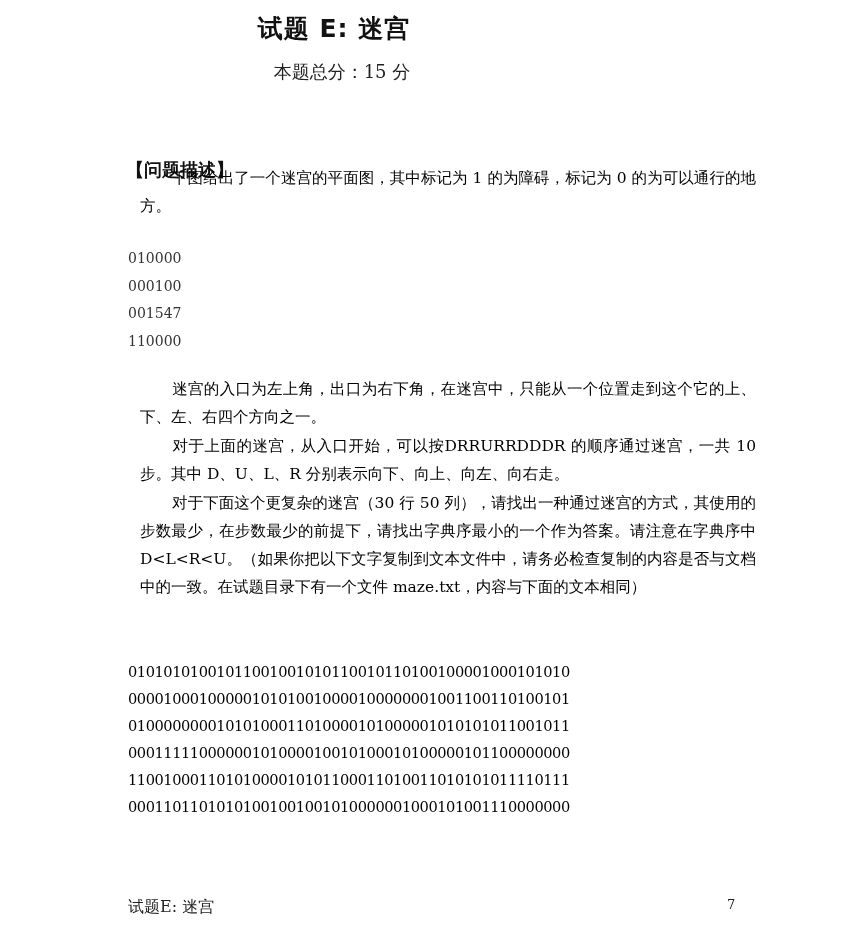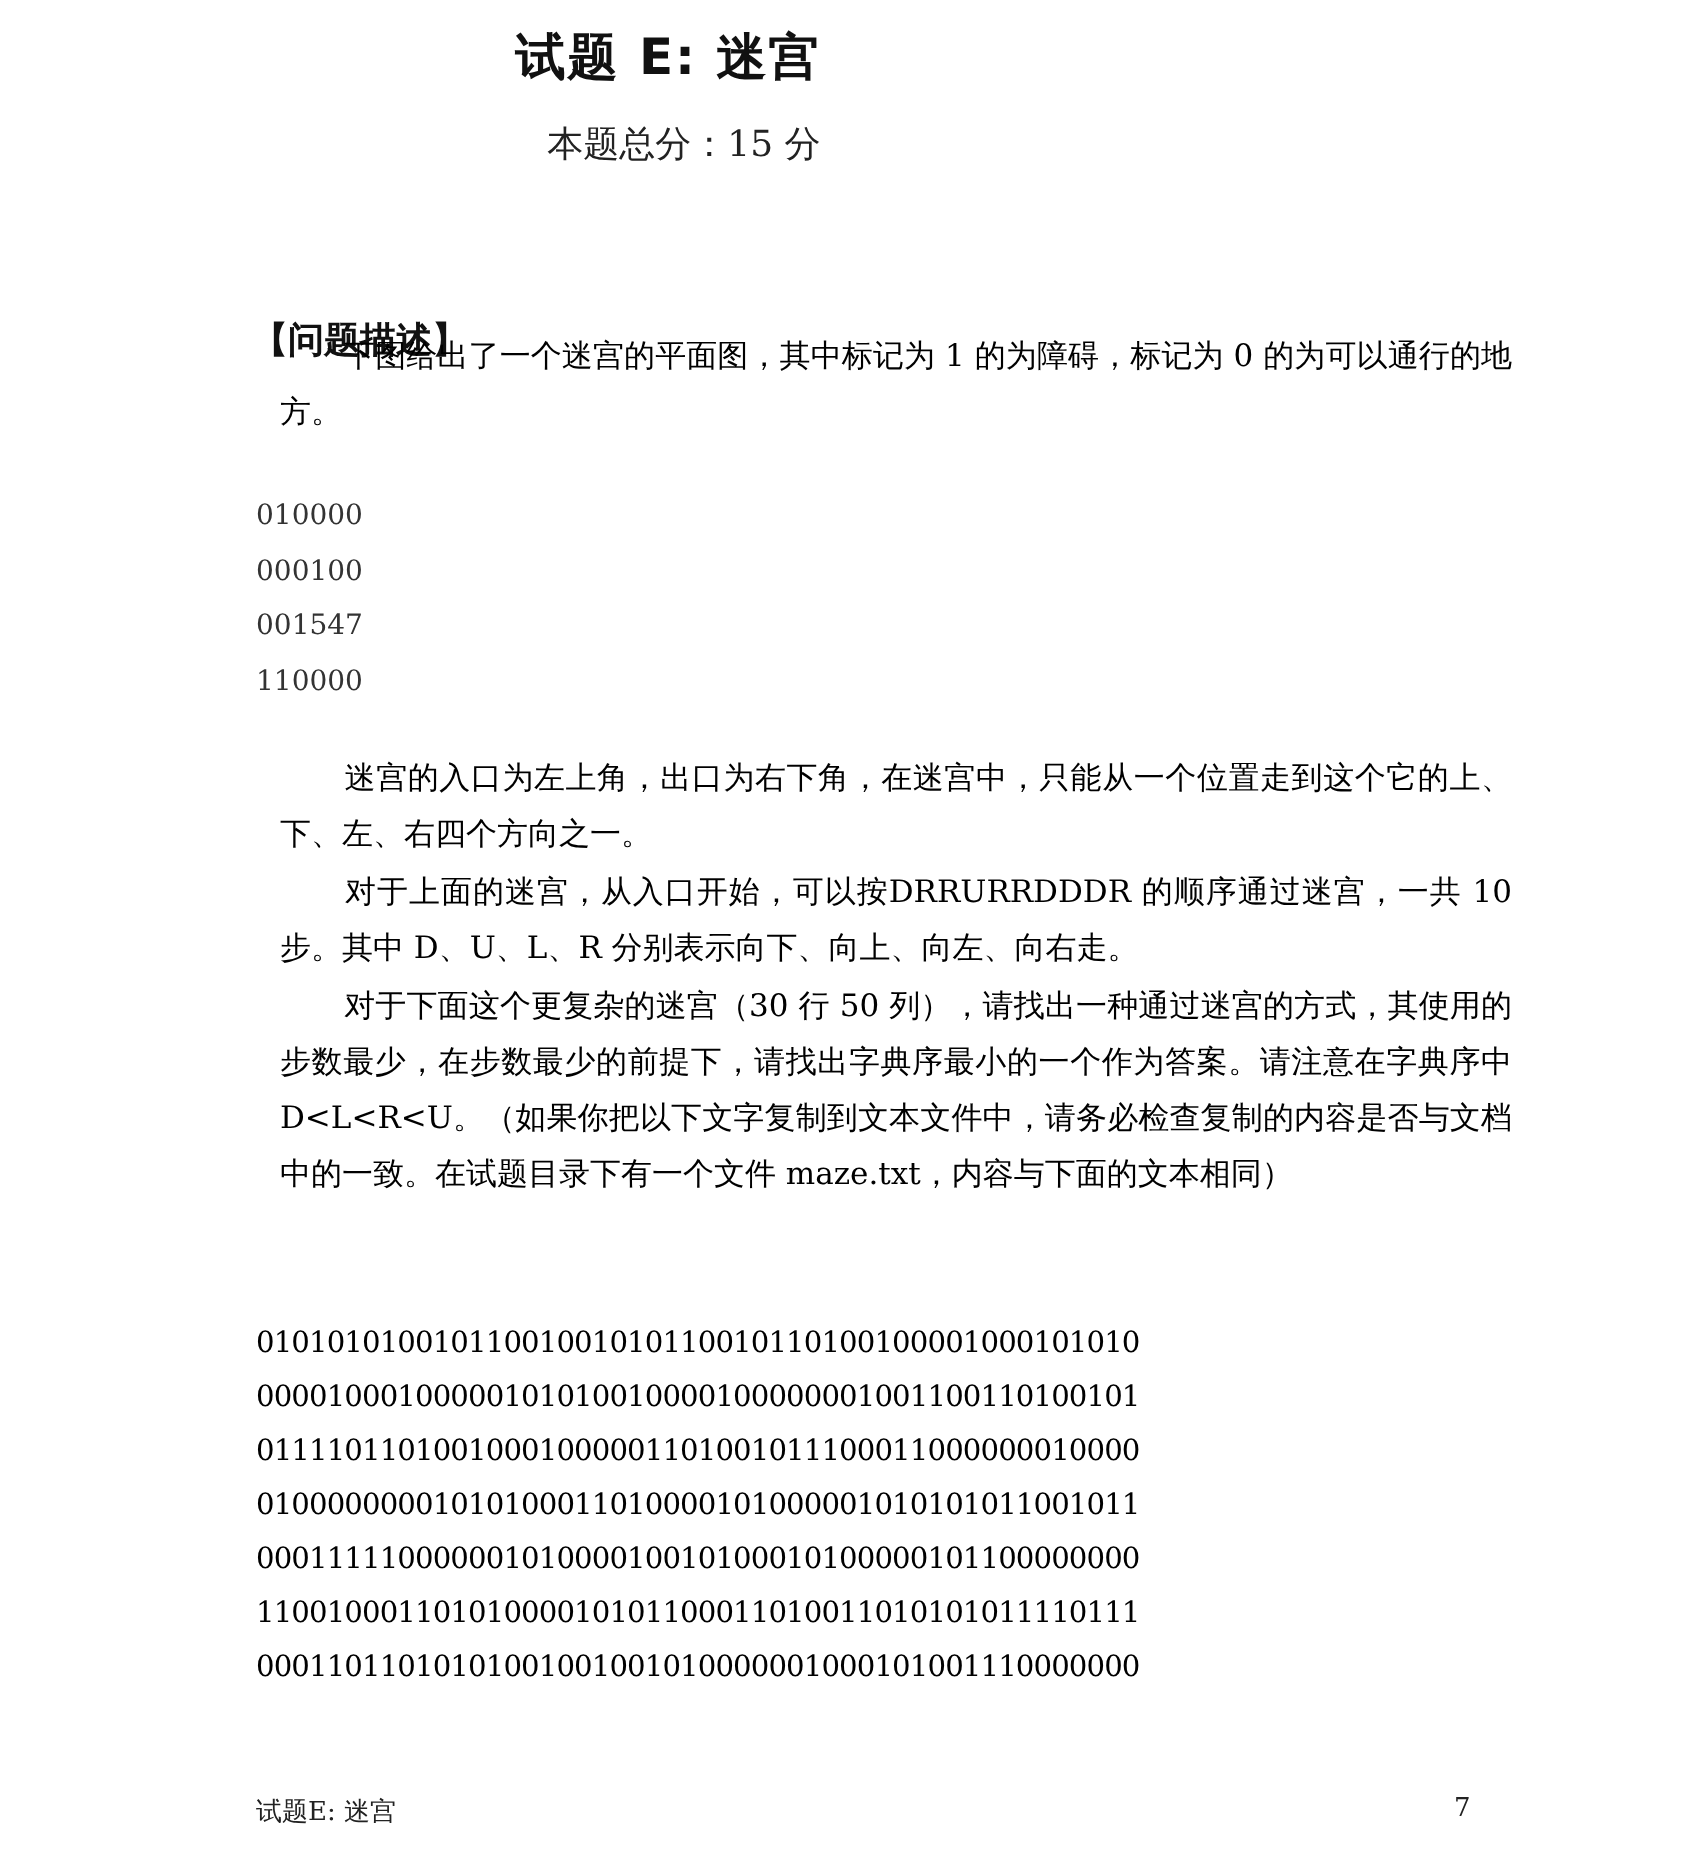--- a/index.html
+++ b/index.html
@@ -32,21 +32,21 @@
   .small-maze {
     position: absolute; top: 245px; left: 128px;
     font-size: 14px; line-height: 27.5px; color: #333;
   }
   .small-maze div, .big-maze div { white-space: pre; }
   .big-maze {
     position: absolute; top: 658px; left: 128px;
     font-size: 14.6px; line-height: 27px; color: #000000; letter-spacing: -0.45px;
   }
   .footer-left {
-    position: absolute; top: 897px; left: 128px; font-size: 13px; color: #222; text-align: right;
+    position: absolute; top: 897px; left: 128px; font-size: 16px; color: #222; text-align: right;
   }
   .footer-right {
     position: absolute; top: 897px; left: 727px; font-size: 13px; color: #222;
   }
 </style>
 </head>
 <body>
 
 <div class="title">试题 E: 迷宫</div>
 <div class="subtitle">本题总分：15 分</div>
@@ -57,36 +57,35 @@
   <span class="indent"></span><span>下图给出了一个迷宫的平面图，其中标记为 1 的为障碍，标记为 0 的为可以通行的地方。</span>
 </div>
 
 <div class="small-maze">
   <div>010000</div>
   <div>000100</div>
   <div>001547</div>
   <div>110000</div>
 </div>
 
-<div class="para" style="top:375px;">
+<div class="para" style="top:375px;font-family:Liberation Serif, serif;">
   <span class="indent"></span><span>迷宫的入口为左上角，出口为右下角，在迷宫中，只能从一个位置走到这个它的上、下、左、右四个方向之一。</span>
 </div>
 
 <div class="para" style="top:432px;">
   <span class="indent"></span><span>对于上面的迷宫，从入口开始，可以按DRRURRDDDR 的顺序通过迷宫，一共 10 步。其中 D、U、L、R 分别表示向下、向上、向左、向右走。</span>
 </div>
 
 <div class="para" style="top:489px;">
   <span class="indent"></span><span>对于下面这个更复杂的迷宫（30 行 50 列），请找出一种通过迷宫的方式，其使用的步数最少，在步数最少的前提下，请找出字典序最小的一个作为答案。请注意在字典序中D&lt;L&lt;R&lt;U。（如果你把以下文字复制到文本文件中，请务必检查复制的内容是否与文档中的一致。在试题目录下有一个文件 maze.txt，内容与下面的文本相同）</span>
 </div>
 
 <div class="big-maze">
   <div>01010101001011001001010110010110100100001000101010</div>
   <div>00001000100000101010010000100000001001100110100101</div>
-  <div>01111011010010001000001101001011100011000000010000</div>
   <div>01000000001010100011010000101000001010101011001011</div>
   <div>00011111000000101000010010100010100000101100000000</div>
   <div>11001000110101000010101100011010011010101011110111</div>
   <div>00011011010101001001001010000001000101001110000000</div>
 </div>
 
 <div class="footer-left">试题E: 迷宫</div>
 <div class="footer-right">7</div>
 
 </body></html>

